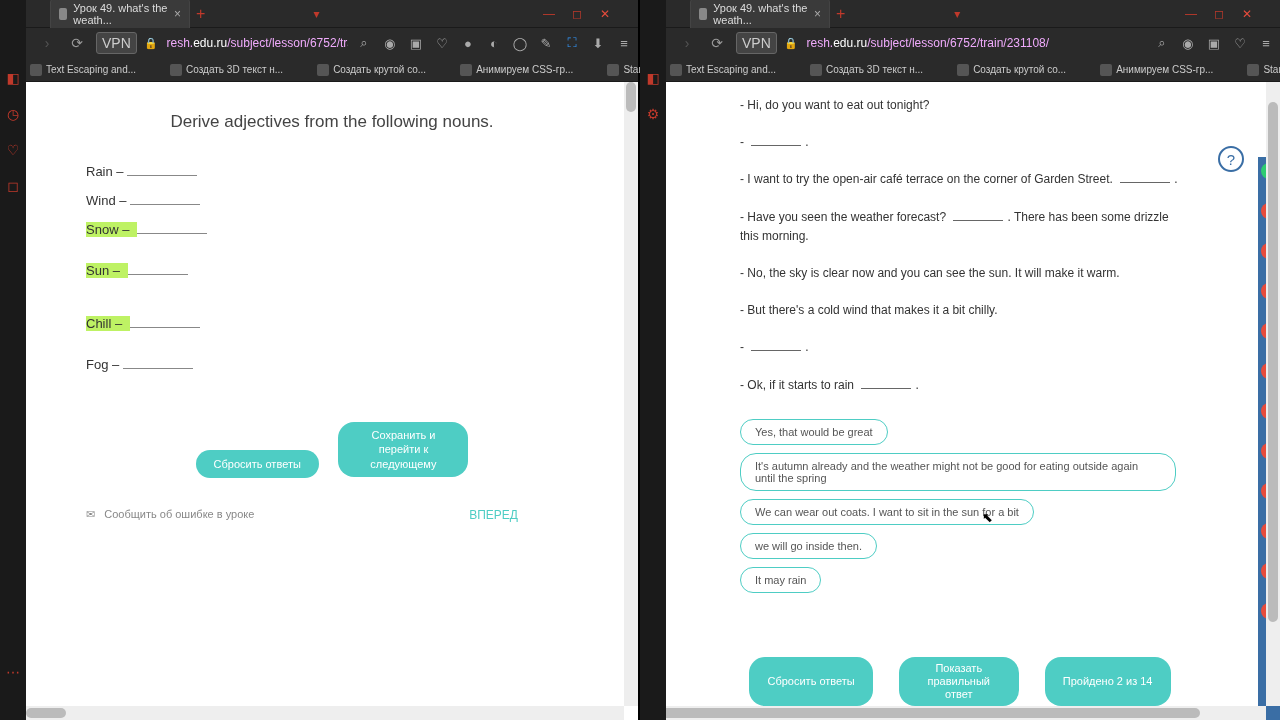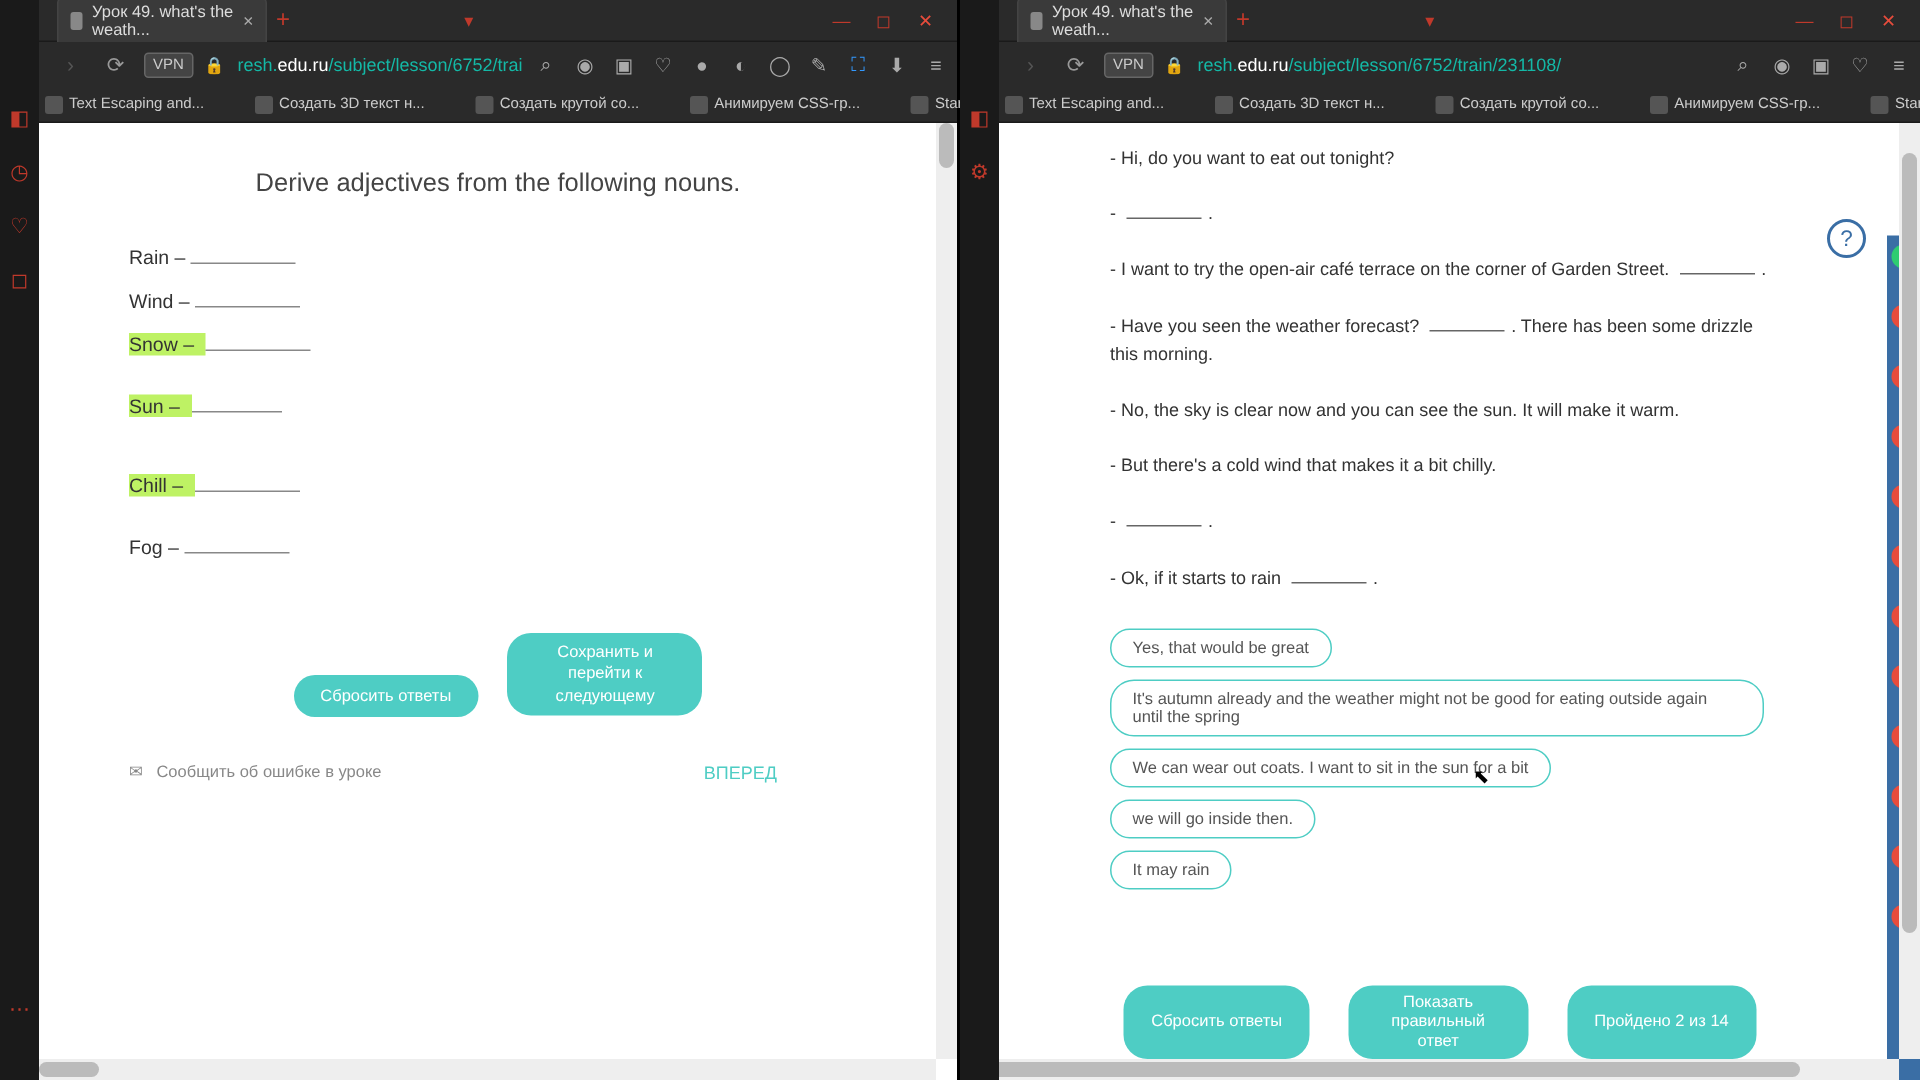--- a/index.html
+++ b/index.html
@@ -6,36 +6,36 @@
 body { font-family: -apple-system, Arial, sans-serif; background: #000; width: 1280px; height: 720px; overflow: hidden; position: relative; }
 
 .side-rail { position: absolute; left: 0; top: 0; width: 26px; height: 720px; background: #1a1a1a; display: flex; flex-direction: column; align-items: center; padding-top: 70px; gap: 20px; }
 .side-rail .rail-icon { width: 16px; height: 16px; color: #c0392b; font-size: 14px; display: flex; align-items: center; justify-content: center; }
 .rail-dots { position: absolute; bottom: 40px; color: #c0392b; font-size: 14px; }
 
 .window { position: absolute; top: 0; bottom: 0; display: flex; flex-direction: column; background: #2a2a2a; }
 .win-left { left: 0; width: 638px; }
 .win-right { left: 640px; width: 640px; }
 
-.titlebar { height: 28px; background: #2a2a2a; display: flex; align-items: center; padding: 0 8px; border-bottom: 1px solid #1a1a1a; }
+.titlebar { height: 28px; background: #2a2a2a; display: flex; align-items: center; padding: 0 20px; border-bottom: 1px solid #1a1a1a; }
 .tab { display: flex; align-items: center; background: #3a3a3a; border: 1px solid #444; border-radius: 4px 4px 0 0; padding: 3px 8px; font-size: 11px; color: #ddd; gap: 6px; max-width: 140px; margin-left: 30px; }
 .tab .favicon { width: 12px; height: 12px; background: #888; border-radius: 2px; }
 .tab .close-x { color: #aaa; font-size: 12px; cursor: pointer; }
 .newtab { color: #c0392b; font-size: 16px; margin-left: 6px; cursor: pointer; }
 .win-controls { margin-left: auto; display: flex; gap: 2px; }
 .win-btn { width: 26px; height: 20px; display: flex; align-items: center; justify-content: center; color: #c0392b; font-size: 12px; cursor: pointer; }
 .win-btn.close { color: #e74c3c; }
 .dropdown-center { color: #c0392b; margin: 0 auto; font-size: 12px; }
 
 .urlbar-row { height: 30px; background: #2a2a2a; display: flex; align-items: center; padding: 0 6px; gap: 8px; }
 .nav-btn { width: 22px; height: 22px; display: flex; align-items: center; justify-content: center; color: #999; font-size: 14px; cursor: pointer; }
-.vpn-badge { background: #444; color: #ccc; font-size: 10px; padding: 2px 5px; border-radius: 3px; border: 1px solid #666; }
+.vpn-badge { background: #444; color: #ccc; font-size: 14px; padding: 2px 5px; border-radius: 3px; border: 1px solid #666; }
 .lock { color: #5a5; font-size: 11px; }
 .url { color: #ccc; font-size: 12px; flex: 1; white-space: nowrap; overflow: hidden; }
-.url .dim { color: #14b8a6; }
+.url .dim { color: #f0abfc; }
 .url .bright { color: #fff; }
 .toolbar-icons { display: flex; gap: 10px; align-items: center; }
 .tb-icon { width: 16px; height: 16px; color: #aaa; font-size: 13px; display: flex; align-items: center; justify-content: center; cursor: pointer; }
 
 .bookmarks-row { height: 24px; background: #2a2a2a; display: flex; align-items: center; padding: 0 30px; gap: 34px; border-bottom: 1px solid #1a1a1a; }
 .bookmark { display: flex; align-items: center; gap: 4px; font-size: 10px; color: #ccc; cursor: pointer; white-space: nowrap; }
 .bookmark .bm-icon { width: 12px; height: 12px; background: #555; border-radius: 2px; }
 .bookmarks-more { margin-left: auto; color: #aaa; font-size: 12px; cursor: pointer; }
 
 .content { flex: 1; background: #fff; position: relative; overflow: hidden; margin-left: 26px; }

